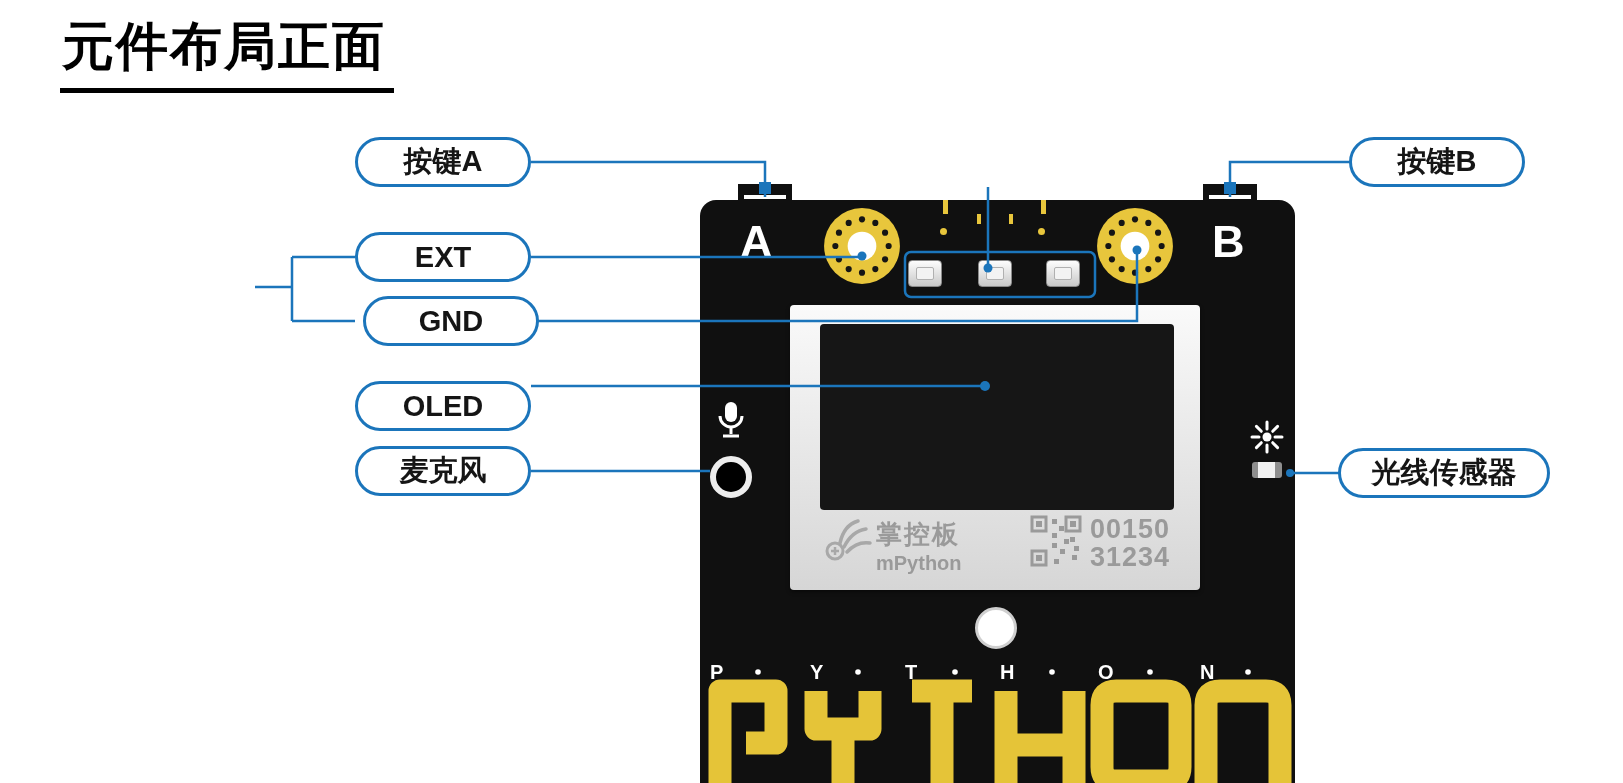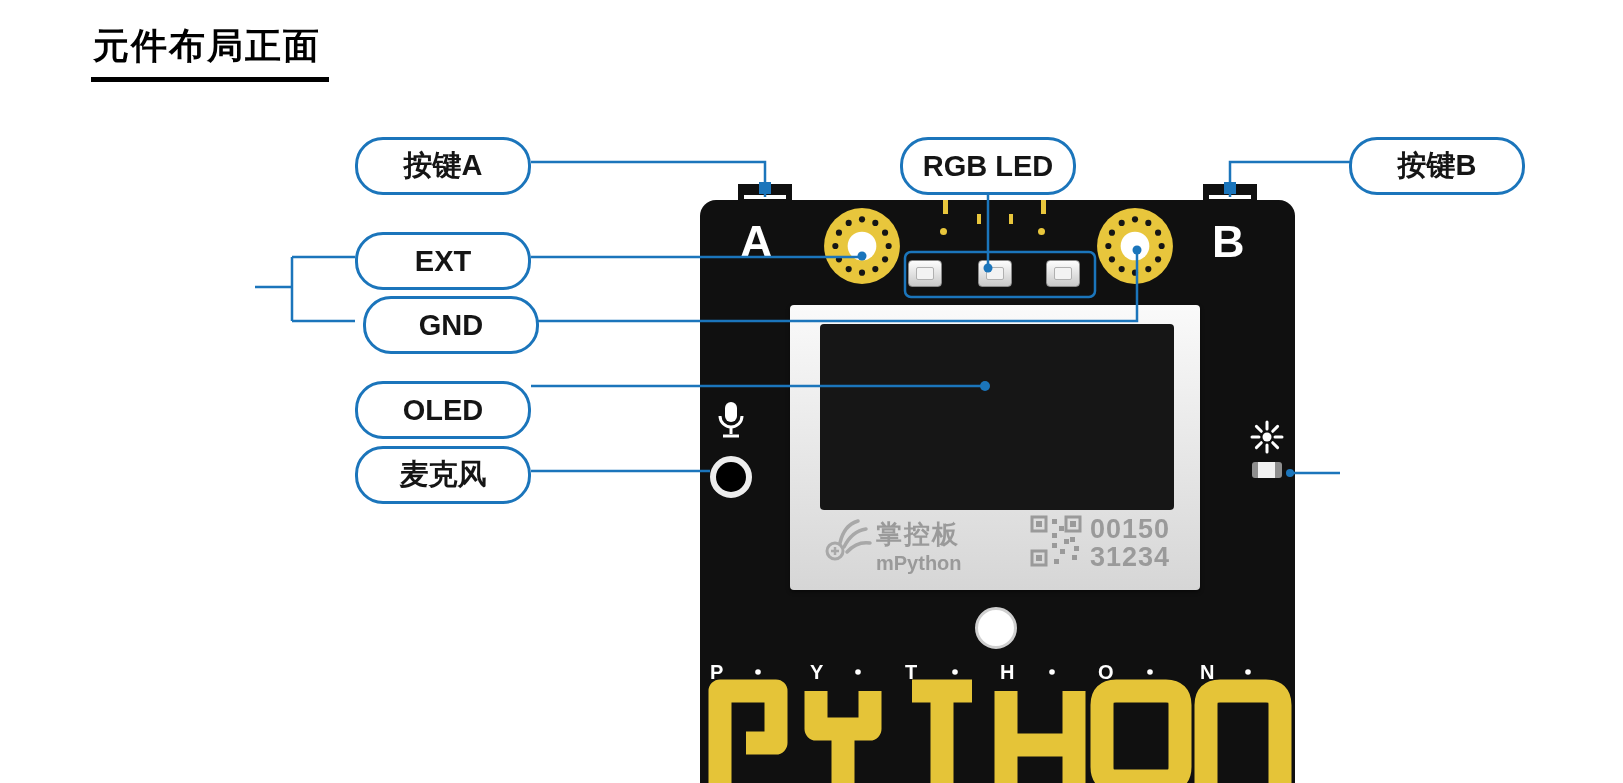--- a/index.html
+++ b/index.html
@@ -6,25 +6,25 @@
     --accent:#1b75bb;
     --gold:#e8c63c;
     --board:#101010;
     --muted:#9a9a9a;
   }
   *{margin:0;padding:0;box-sizing:border-box;}
   body{background:#fff;font-family:"Liberation Sans","DejaVu Sans",sans-serif;}
   .canvas{position:relative;width:1623px;height:783px;background:#fff;overflow:hidden;}
 
   
-  .title{position:absolute;left:60px;top:22px;font-size:36px;font-weight:800;color:#000;
-         border-bottom:5px solid #000;padding:0 8px 6px 2px;letter-spacing:2px;margin-left:31px;}
-
-  
-  .callout{position:absolute;height:58px;display:flex;align-items:center;justify-content:center;
+  .title{position:absolute;left:60px;top:12px;font-size:52px;font-weight:800;color:#000;
+         border-bottom:5px solid #000;padding:0 8px 6px 2px;letter-spacing:2px;}
+
+  
+  .callout{position:absolute;height:50px;display:flex;align-items:center;justify-content:center;
            background:#fff;border:3px solid var(--accent);border-radius:28px;
            font-size:29px;font-weight:600;color:#151515;z-index:10;white-space:nowrap;}
 
   
   .board{position:absolute;left:700px;top:200px;width:595px;height:583px;background:var(--board);
          border-radius:16px 16px 0 0;z-index:1;}
   .tab{position:absolute;top:-16px;width:54px;height:18px;background:var(--board);}
   .tab::after{content:"";position:absolute;left:6px;right:6px;bottom:3px;height:4px;background:#fff;}
   .tab-a{left:38px;}
   .tab-b{left:503px;}
@@ -257,20 +257,20 @@
       <rect x="1224" y="182" width="12" height="12"></rect>
       <circle cx="988" cy="268" r="4.5"></circle>
       <circle cx="862" cy="256" r="4.5"></circle>
       <circle cx="1137" cy="250" r="4.5"></circle>
       <circle cx="985" cy="386" r="5"></circle>
       <circle cx="1290" cy="473" r="4"></circle>
     </g>
   </svg>
 
   <div class="callout p-button-a">按键A</div>
-  <div class="callout p-rgb-led">RGB LED</div>
   <div class="callout p-button-b">按键B</div>
   <div class="callout p-ext">EXT</div>
   <div class="callout p-gnd">GND</div>
   <div class="callout p-oled">OLED</div>
   <div class="callout p-mic">麦克风</div>
+  <div class="callout p-light">光线传感器</div>
 
 </div>
 
 </body></html>

